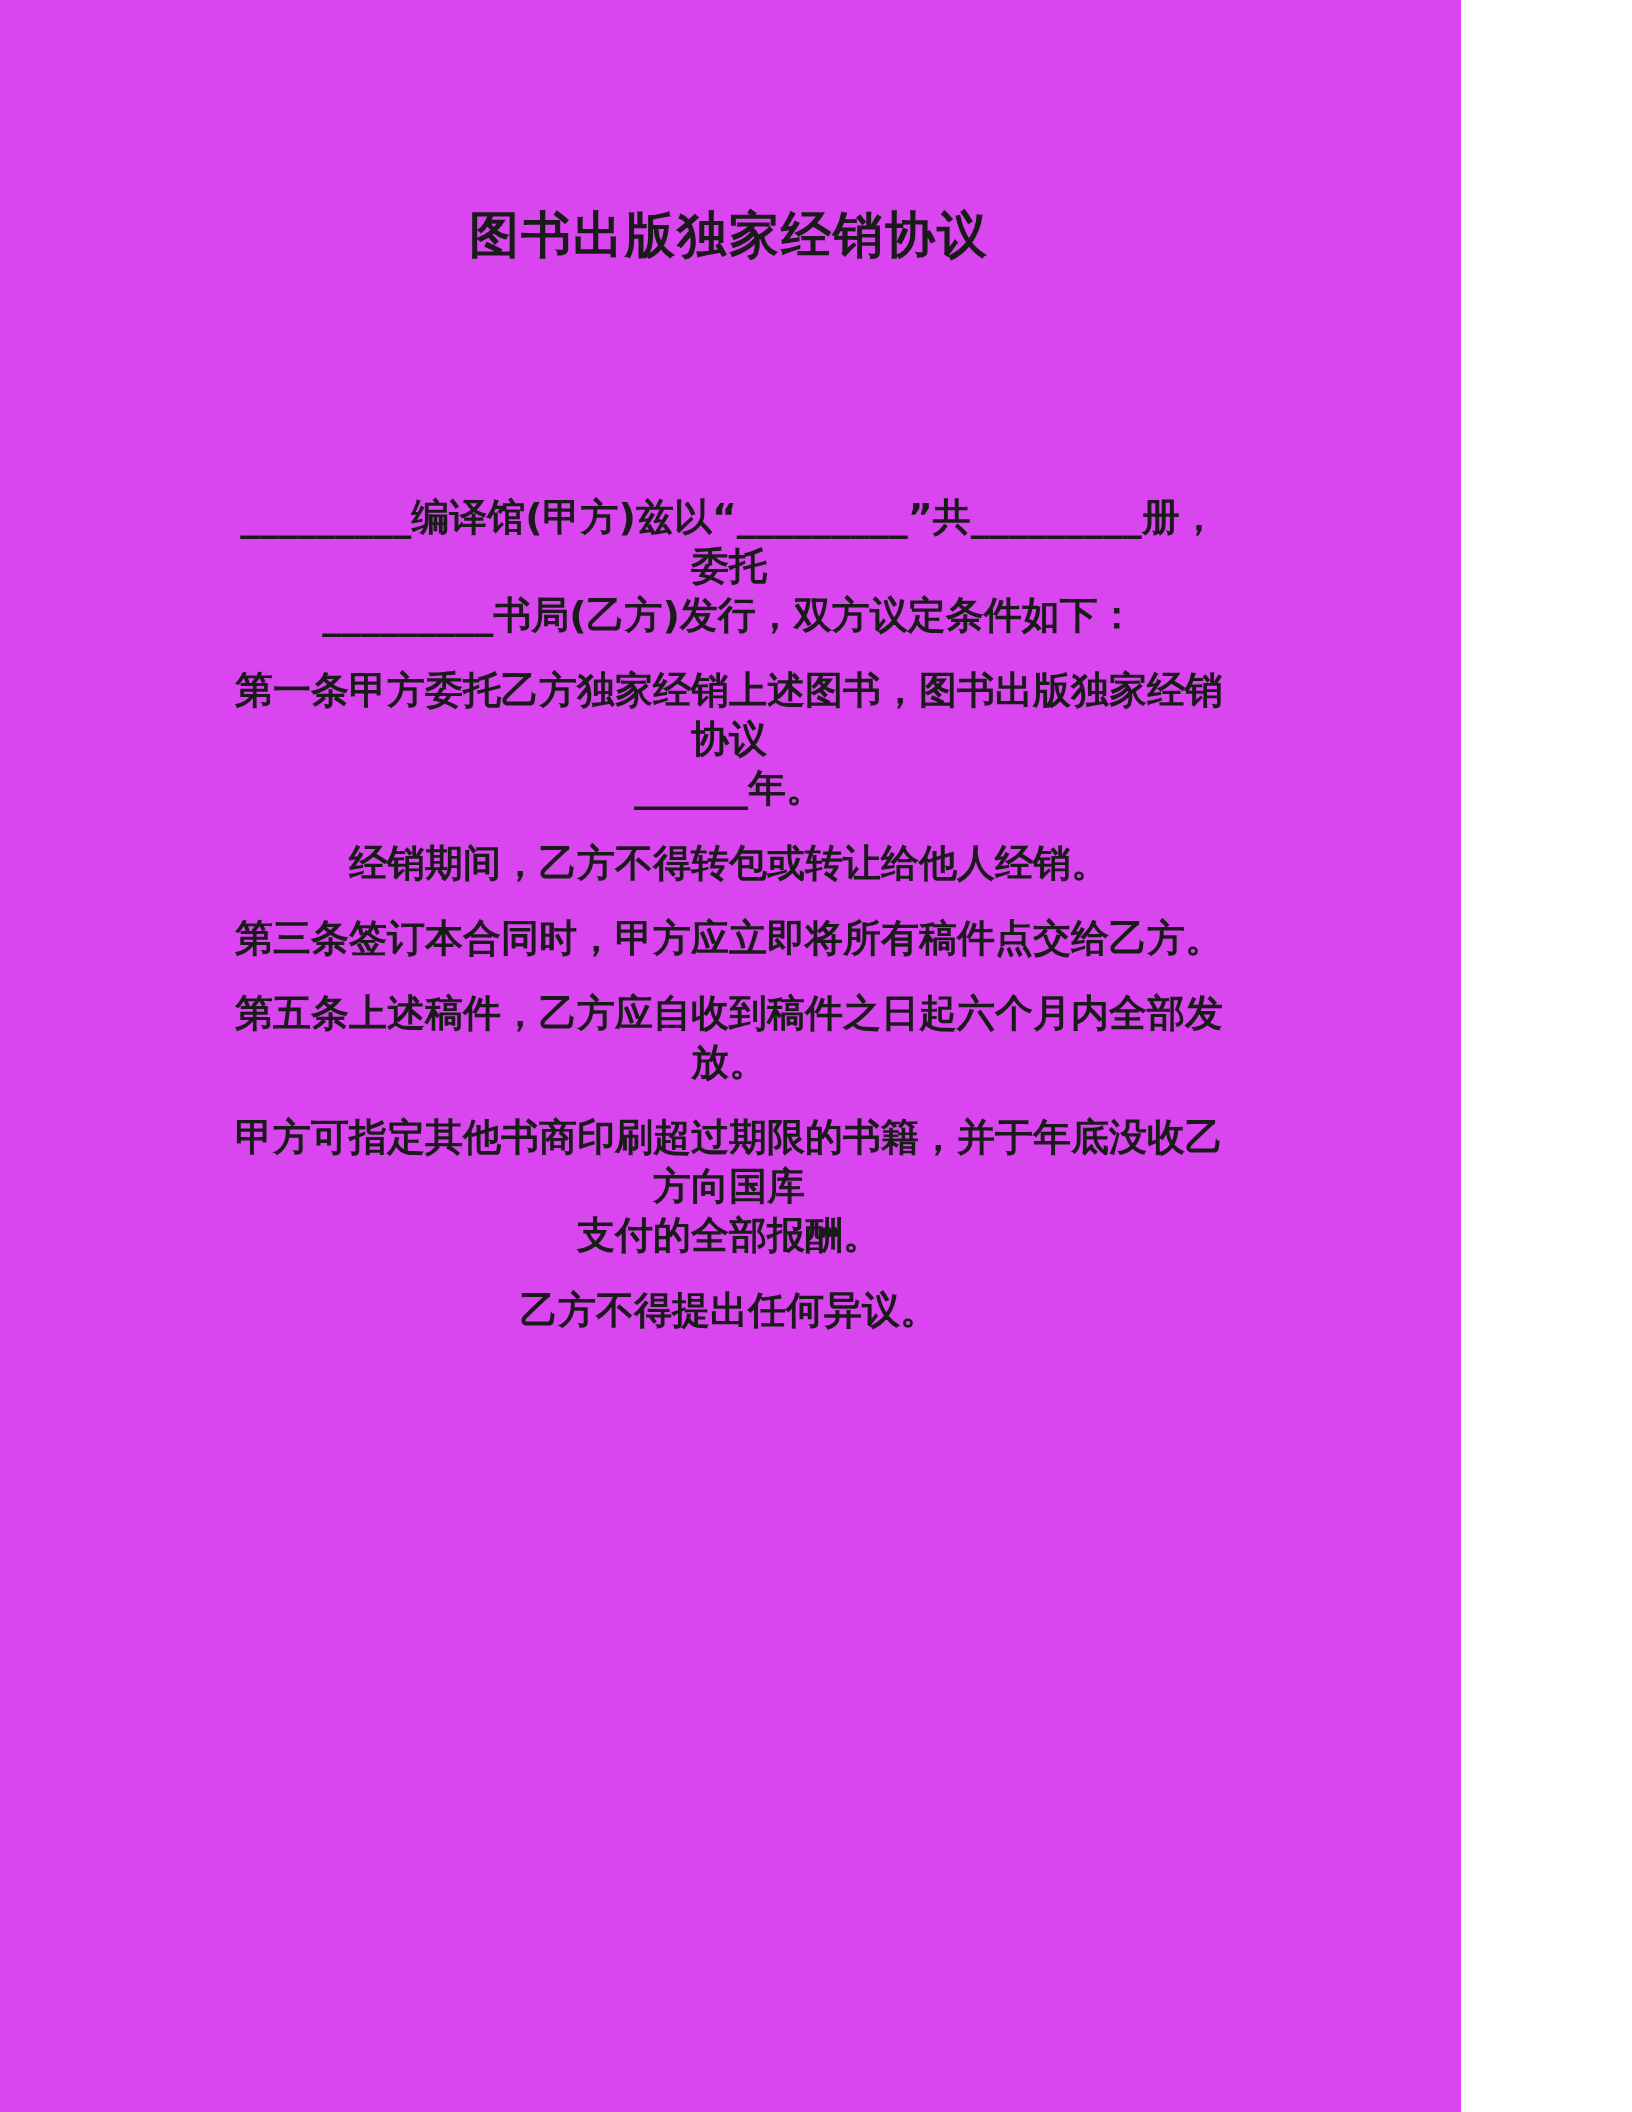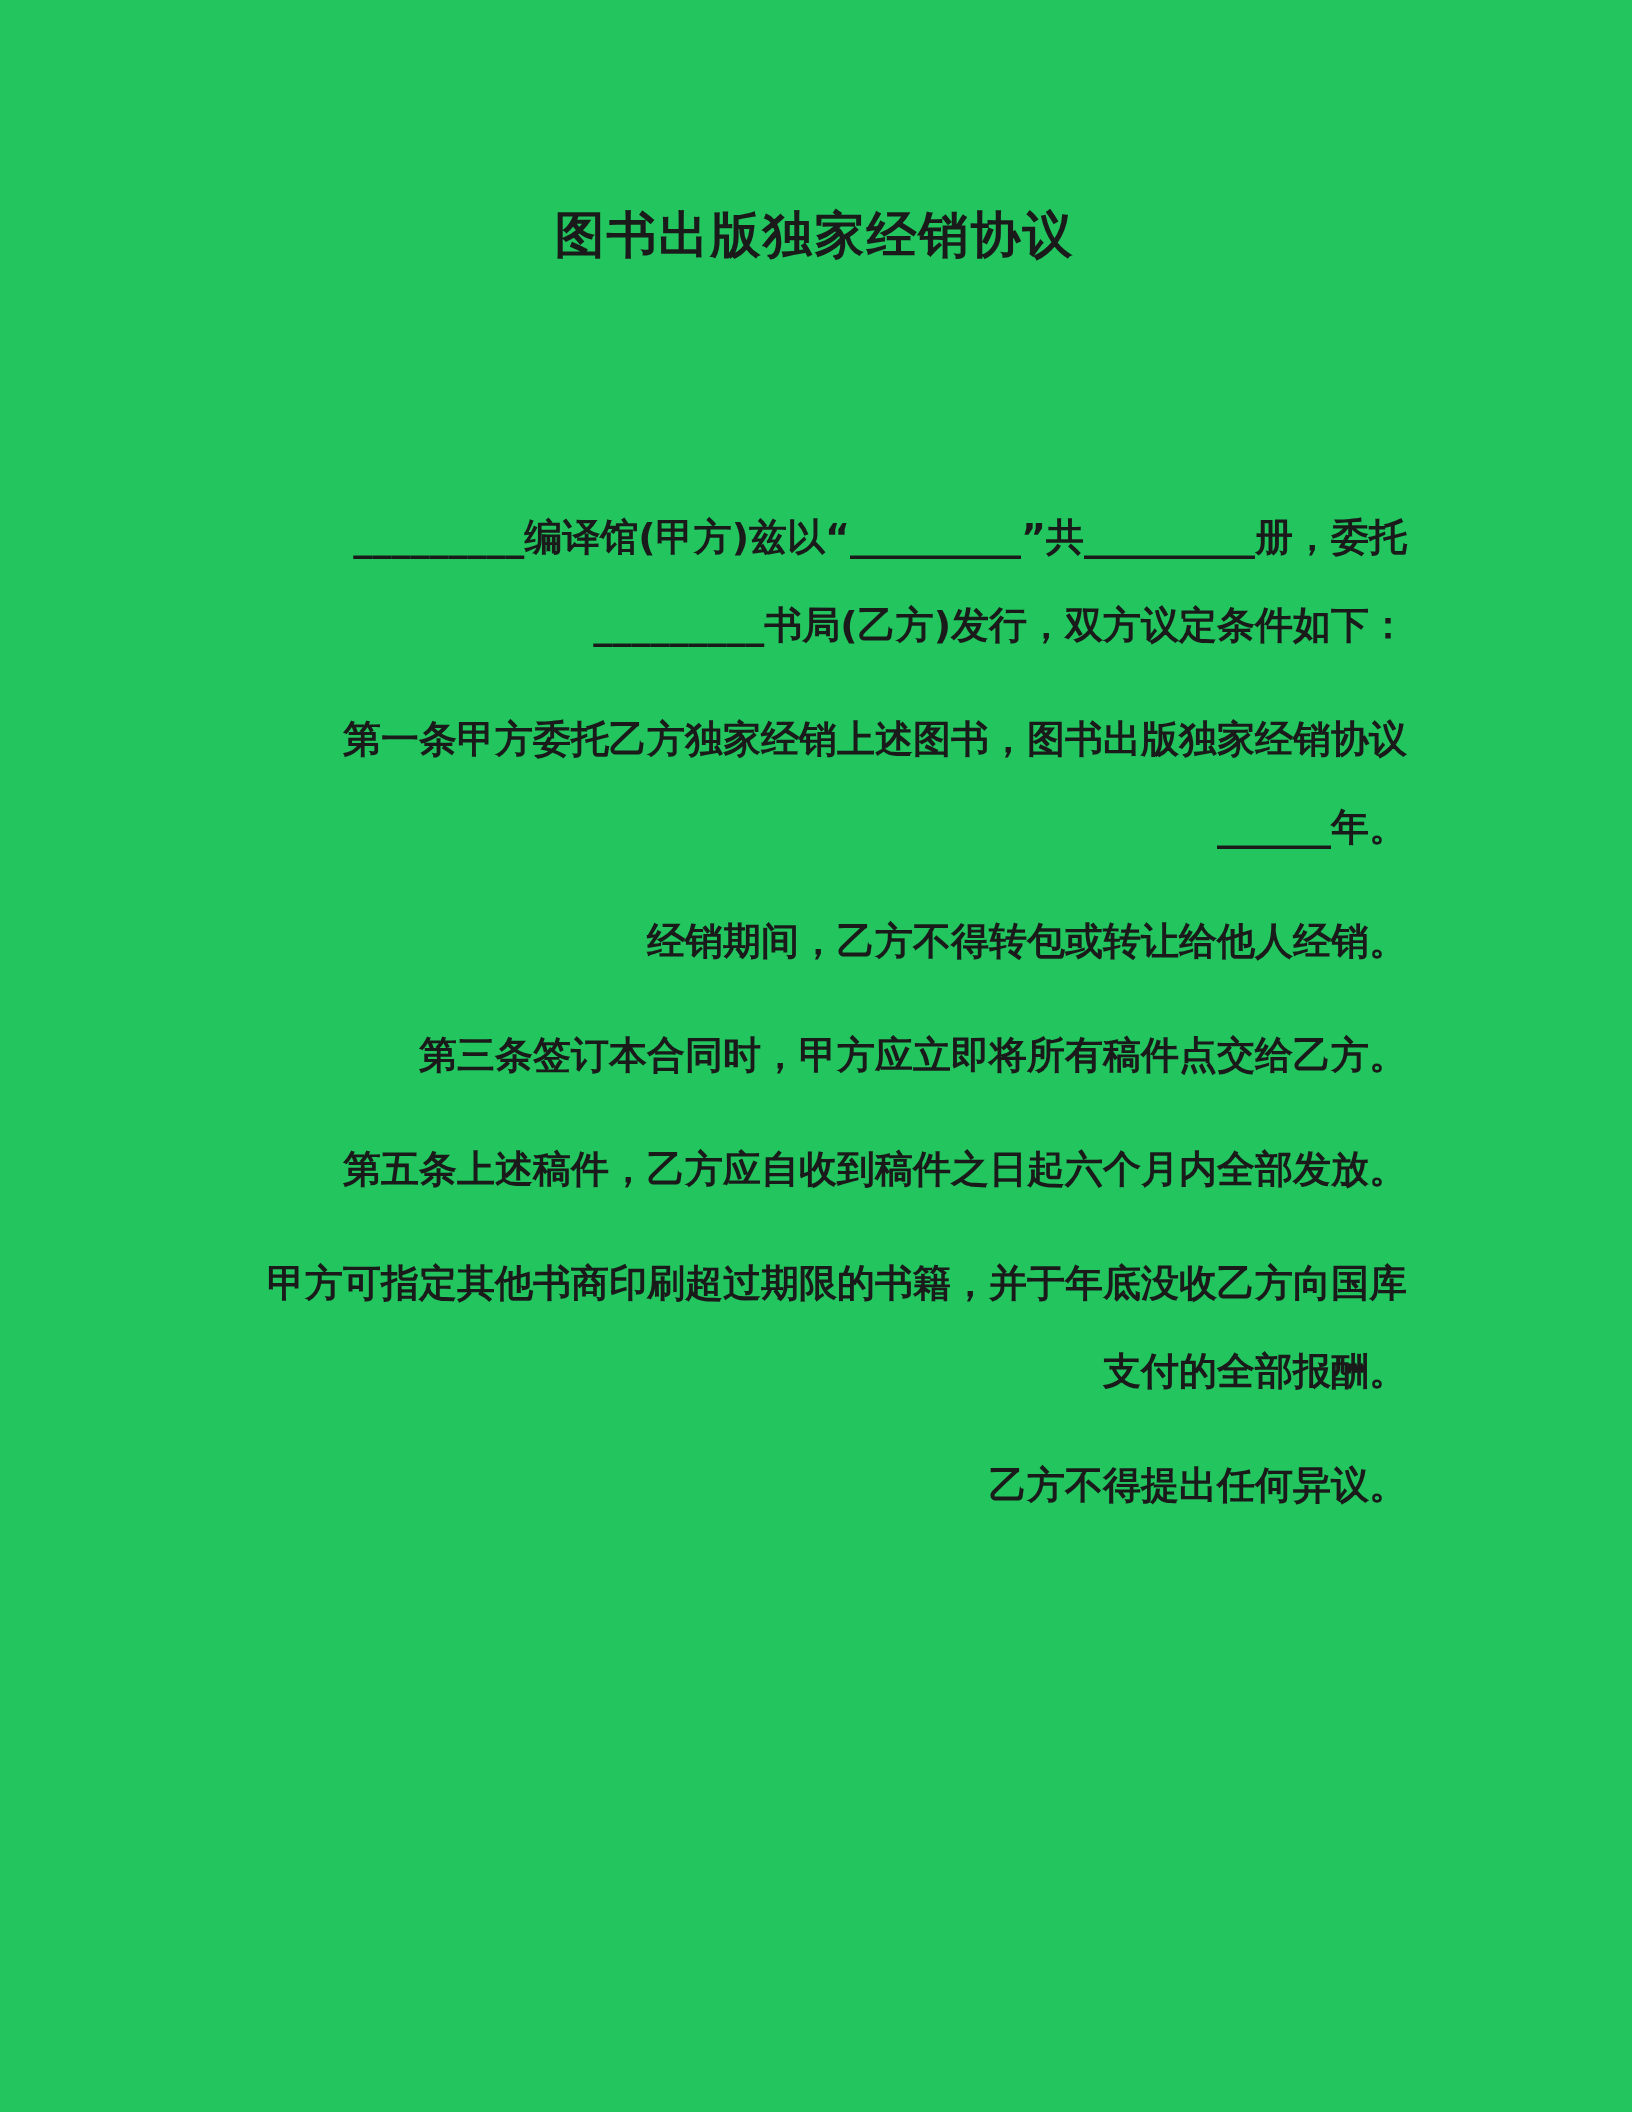--- a/index.html
+++ b/index.html
@@ -7,45 +7,45 @@
     padding: 0;
     background: #ffffff;
   }
   body {
     width: 1632px;
     height: 2112px;
     overflow: hidden;
   }
   .page {
     box-sizing: border-box;
-    width: 1632px;
+    width: 1461px;
     height: 2112px;
-    background: #22c55e;
+    background: #d946ef;
     padding: 205px 225px 0 222px;
     font-family: "DejaVu Sans", "Liberation Sans", sans-serif;
     color: #1a1a1a;
   }
   .doc-title {
     font-size: 50px;
     line-height: 60px;
     font-weight: 700;
     text-align: center;
     margin: 0 0 228px 0;
     letter-spacing: 2px;
   }
   .doc-body {
     width: 100%;
   }
   .para {
     font-size: 38px;
-    line-height: 88px;
+    line-height: 49px;
     font-weight: 600;
     margin: 0 0 26px 0;
     white-space: pre-line;
-    text-align: right;
+    text-align: center;
   }
 </style>
 </head>
 <body>
 
 <div class="page">
   <h1 class="doc-title">图书出版独家经销协议</h1>
 
   <div class="doc-body">
     <p class="para">_________编译馆(甲方)兹以“_________”共_________册，委托

